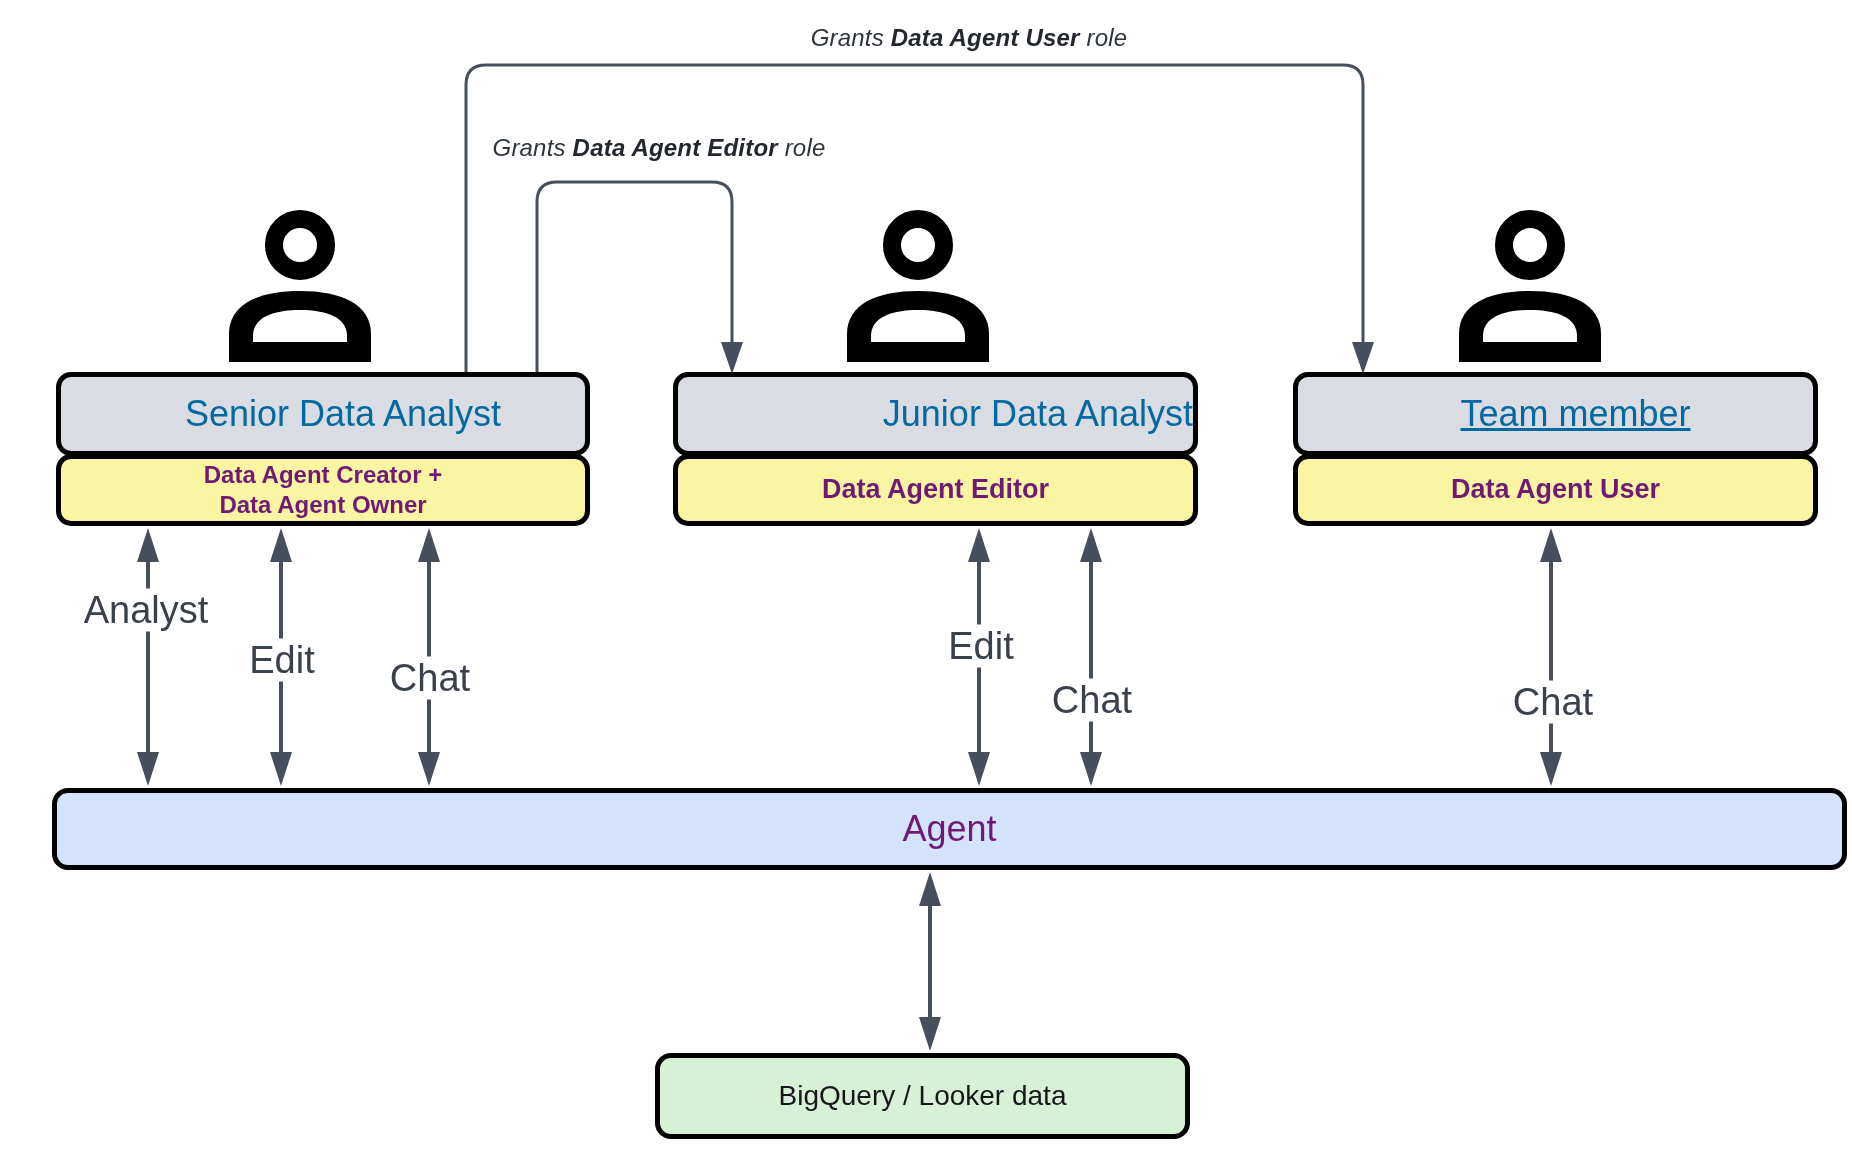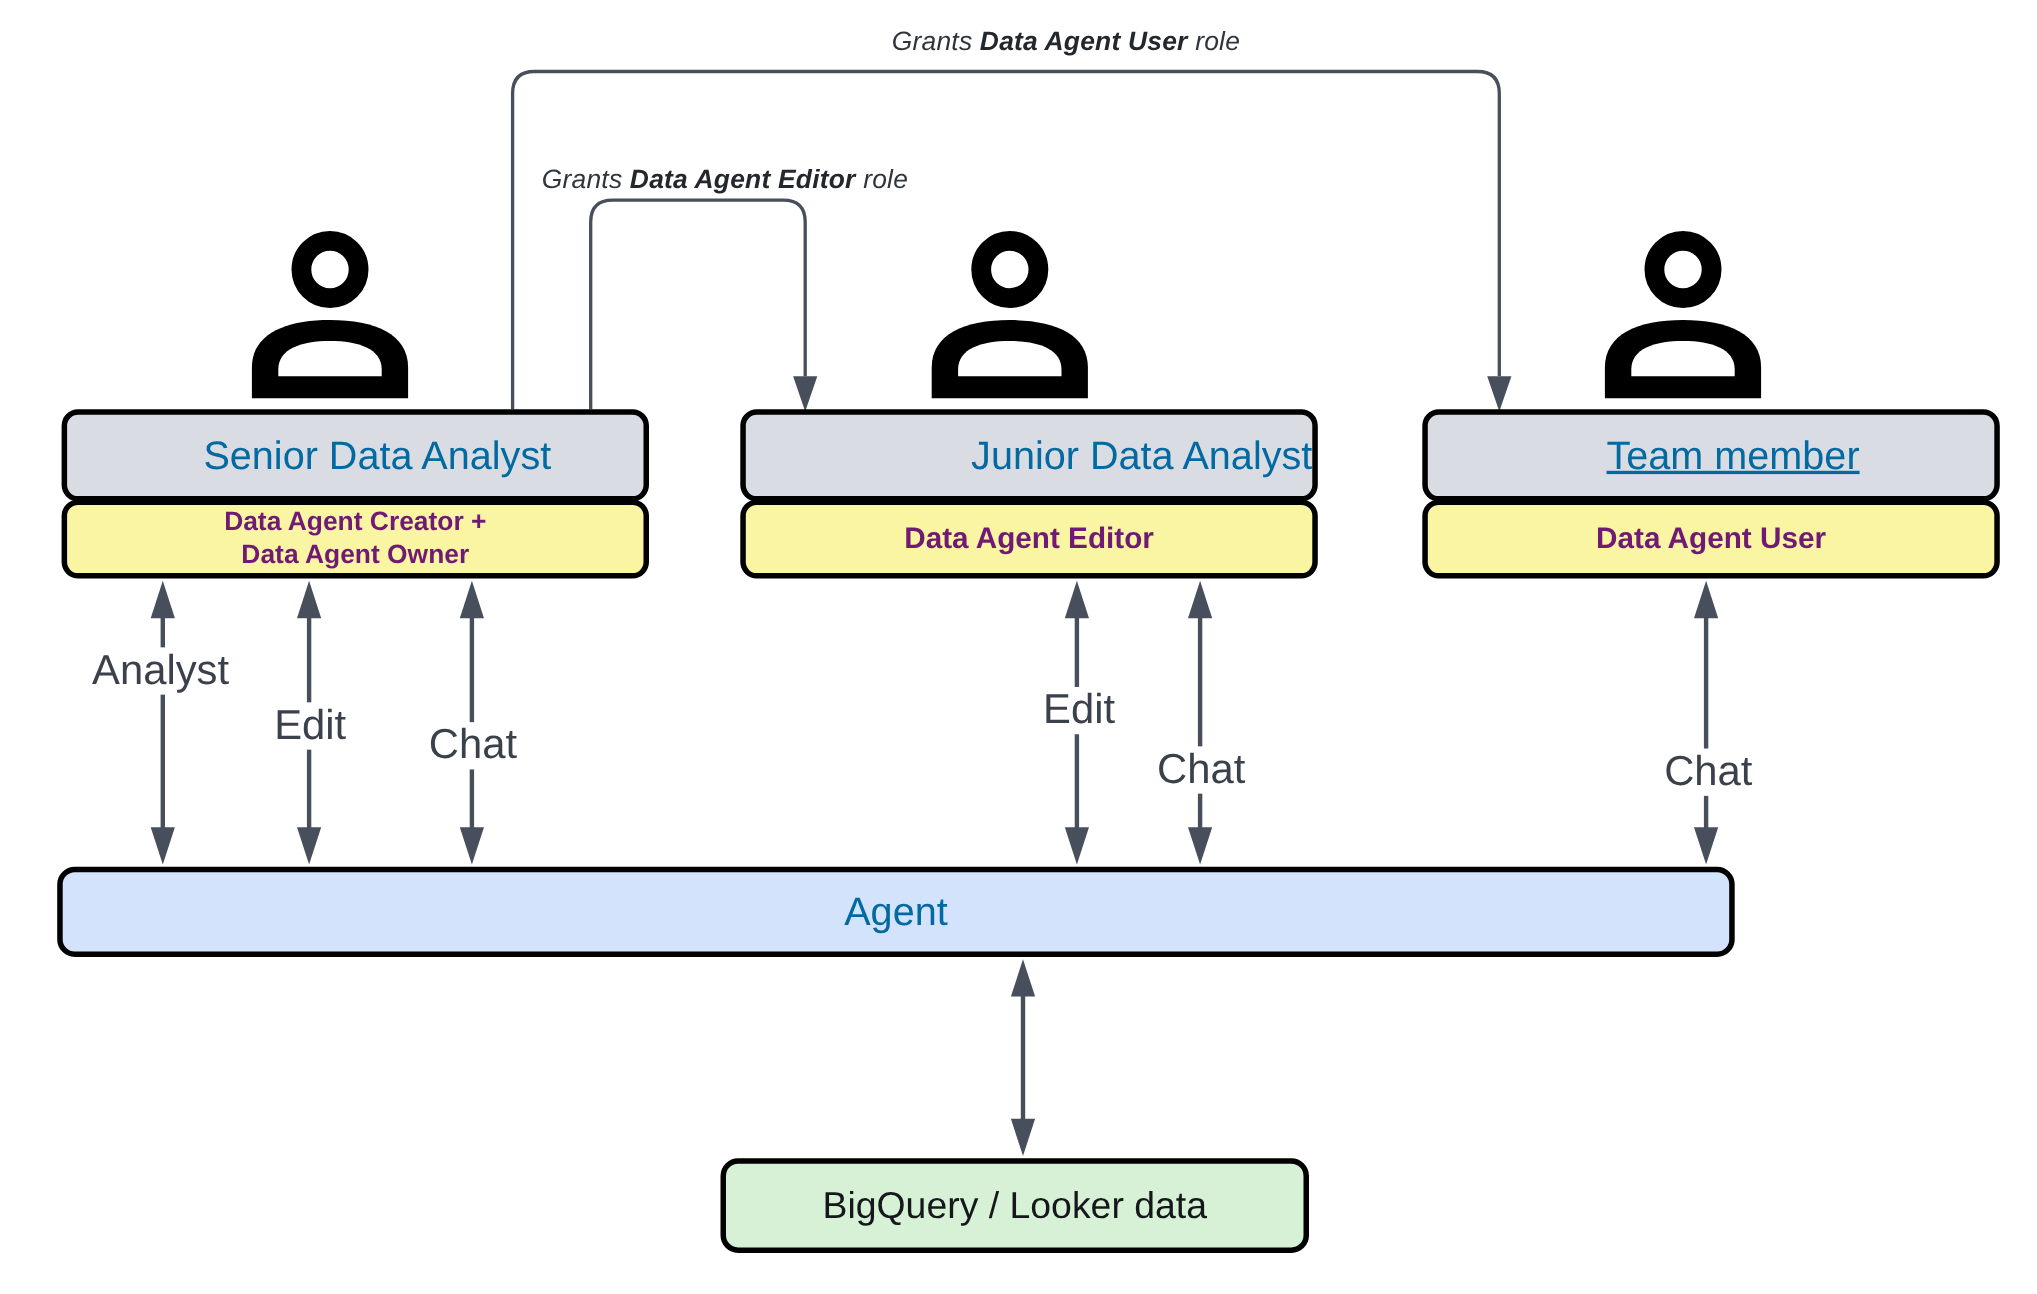--- a/index.html
+++ b/index.html
@@ -31,30 +31,30 @@
     white-space:pre-line;line-height:1.15;
   }
   .role-box.role--two-line{font-size:24px;line-height:1.25;}
   .person{position:absolute;width:146px;height:160px;}
   .action-label{
     position:absolute;transform:translate(-50%,-50%);
     font-size:38px;color:var(--c-label_text,#3a414b);
     background:#ffffff;padding:0 7px;white-space:nowrap;
   }
   .agent-bar{
-    position:absolute;left:52px;top:788px;width:1525px;height:82px;
+    position:absolute;left:52px;top:788px;width:1795px;height:82px;
     background:var(--c-agent_bar,#d3e3fc);border:5px solid var(--c-box_border,#000);
     border-radius:16px;display:flex;align-items:center;justify-content:center;
-    font-size:36px;color:#0369a1;box-sizing:border-box;
+    font-size:36px;color:#701a75;box-sizing:border-box;
   }
   .datasource-box{
     position:absolute;left:655px;top:1053px;width:535px;height:86px;
     background:var(--c-datasource_box,#d6f1d5);border:5px solid var(--c-box_border,#000);
     border-radius:16px;display:flex;align-items:center;justify-content:center;
-    font-size:34px;color:#15171b;box-sizing:border-box;
+    font-size:28px;color:#15171b;box-sizing:border-box;
   }
 </style>
 </head>
 <body>
 
 <div class="canvas">
 
   <svg class="overlay" viewBox="0 0 1852 1176">
 
     <g class="connector">
@@ -103,21 +103,21 @@
     <g class="dblarrow">
       <line x1="930" y1="900" x2="930" y2="1023"></line>
       <polygon points="930,872 919,906 941,906"></polygon>
       <polygon points="930,1051 919,1017 941,1017"></polygon>
     </g>
   </svg>
 
   <div class="grant-label" style="left:969px;top:24px;">
     <span>Grants </span><b>Data Agent User</b><span> role</span>
   </div>
-  <div class="grant-label" style="left:659px;top:134px;margin-top:16px;">
+  <div class="grant-label" style="left:659px;top:134px;">
     <span>Grants </span><b>Data Agent Editor</b><span> role</span>
   </div>
 
   <svg class="person" style="left:227px;top:206px;" viewBox="0 0 146 160">
     <circle cx="73" cy="39" r="26" fill="#ffffff" stroke="#000000" stroke-width="18"></circle>
     <path d="M 2,156 L 2,128 C 2,98 32,85 73,85 C 114,85 144,98 144,128 L 144,156 Z" fill="#000000"></path>
     <path d="M 26,136 L 26,130 C 26,111 47,104 73,104 C 99,104 120,111 120,130 L 120,136 Z" fill="#ffffff"></path>
   </svg>
   <svg class="person" style="left:845px;top:206px;" viewBox="0 0 146 160">
     <circle cx="73" cy="39" r="26" fill="#ffffff" stroke="#000000" stroke-width="18"></circle>

